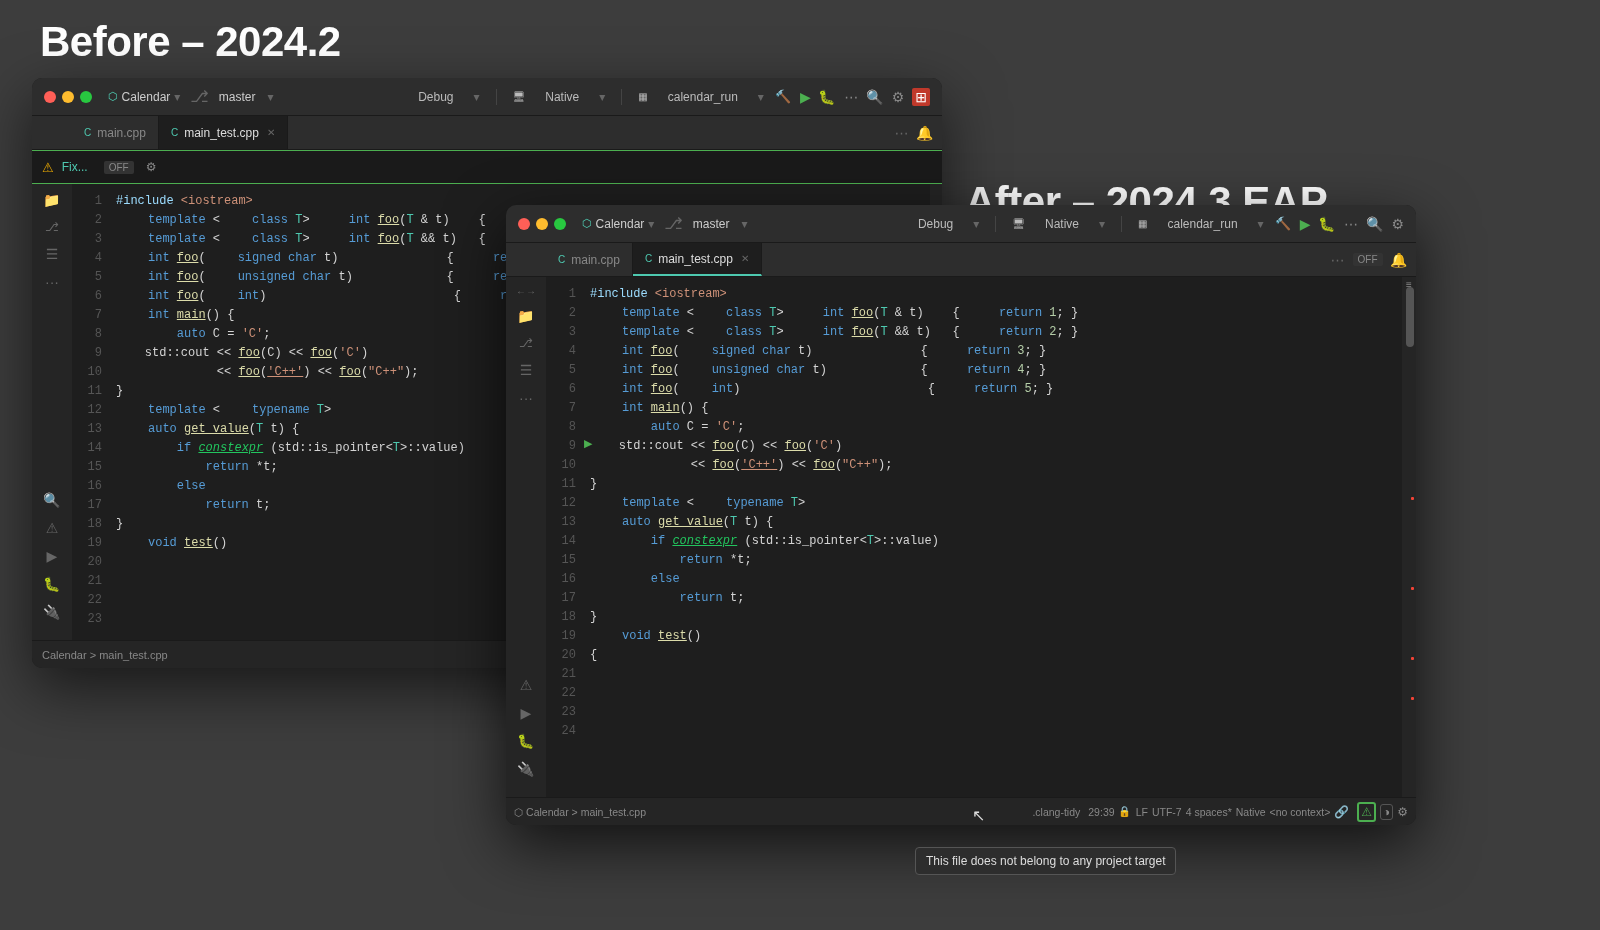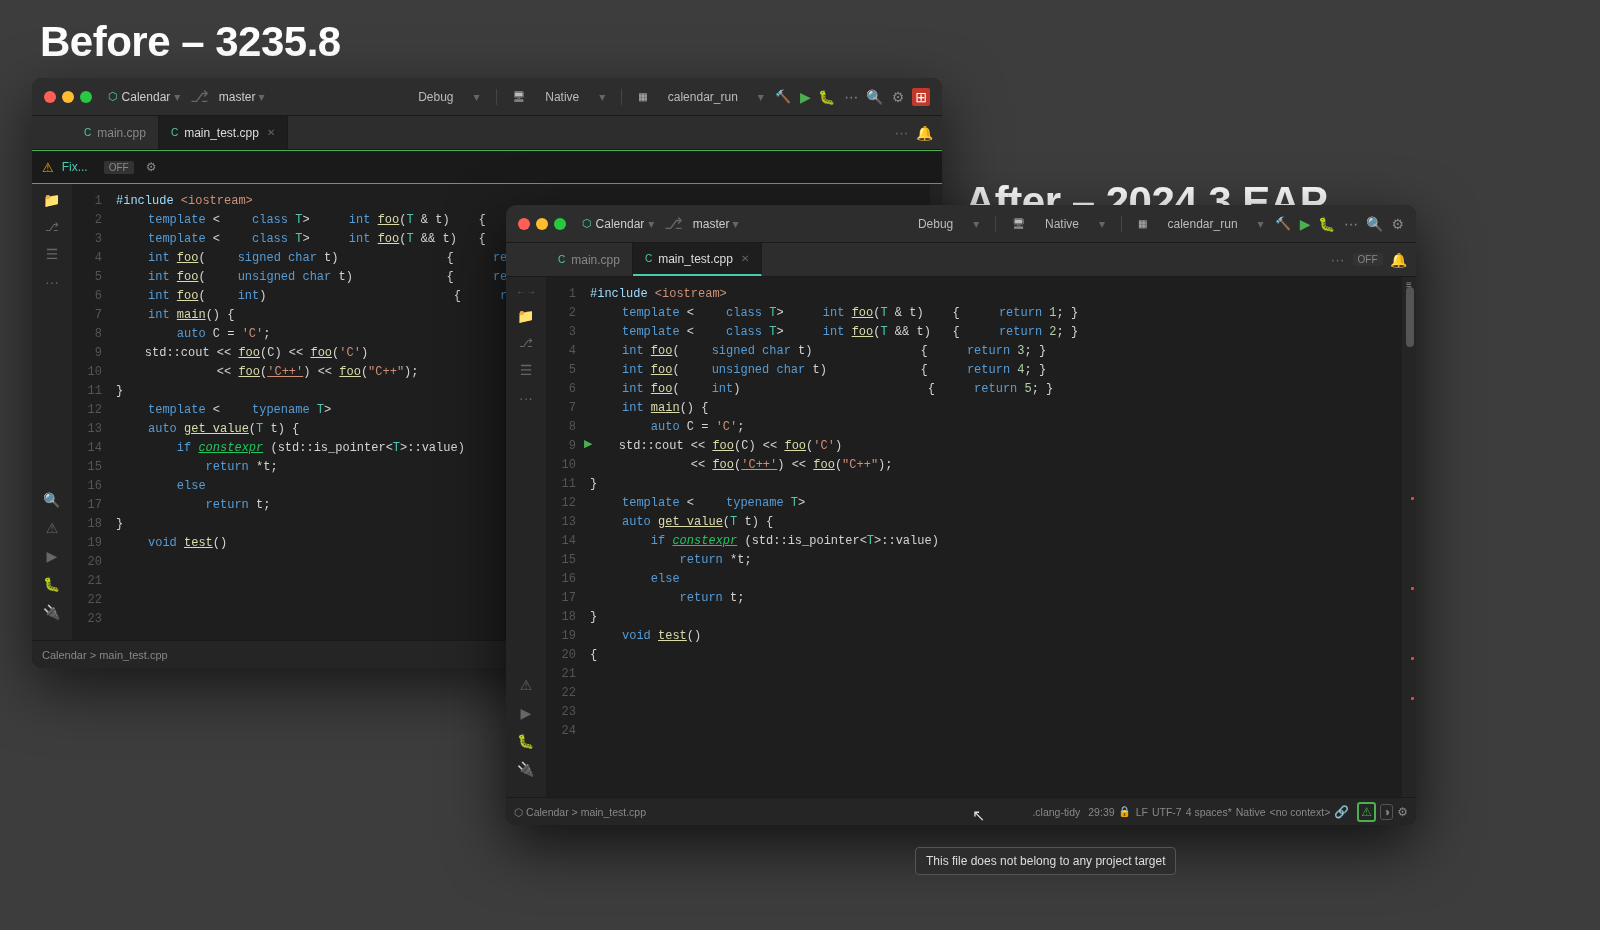--- a/index.html
+++ b/index.html
@@ -70,21 +70,21 @@
       align-items: center;
       gap: 4px;
       margin-left: 8px;
       color: #ccc;
       font-size: 12px;
     }
     .titlebar-sep { color: #666; margin: 0 2px; }
     .titlebar-branch {
       display: flex;
       align-items: center;
-      gap: 3px;
+      gap: 12px;
       color: #ccc;
       font-size: 12px;
     }
     .titlebar-spacer { flex: 1; }
     .titlebar-config {
       display: flex;
       align-items: center;
       gap: 12px;
       color: #bbb;
       font-size: 12px;
@@ -271,21 +271,21 @@
       background: #333;
       color: #888;
       font-size: 10px;
       padding: 1px 5px;
       border-radius: 2px;
     }
   </style>
 </head>
 <body>
 
-<div class="before-label">Before – 3235.8</div>
+<div class="before-label">Before – 2024.2</div>
 
 <div class="after-label">After – 2024.3 EAP</div>
 
 <div class="before-window">
 
   <div class="titlebar">
     <div class="traffic-lights">
       <div class="tl tl-red"></div>
       <div class="tl tl-yellow"></div>
       <div class="tl tl-green"></div>

